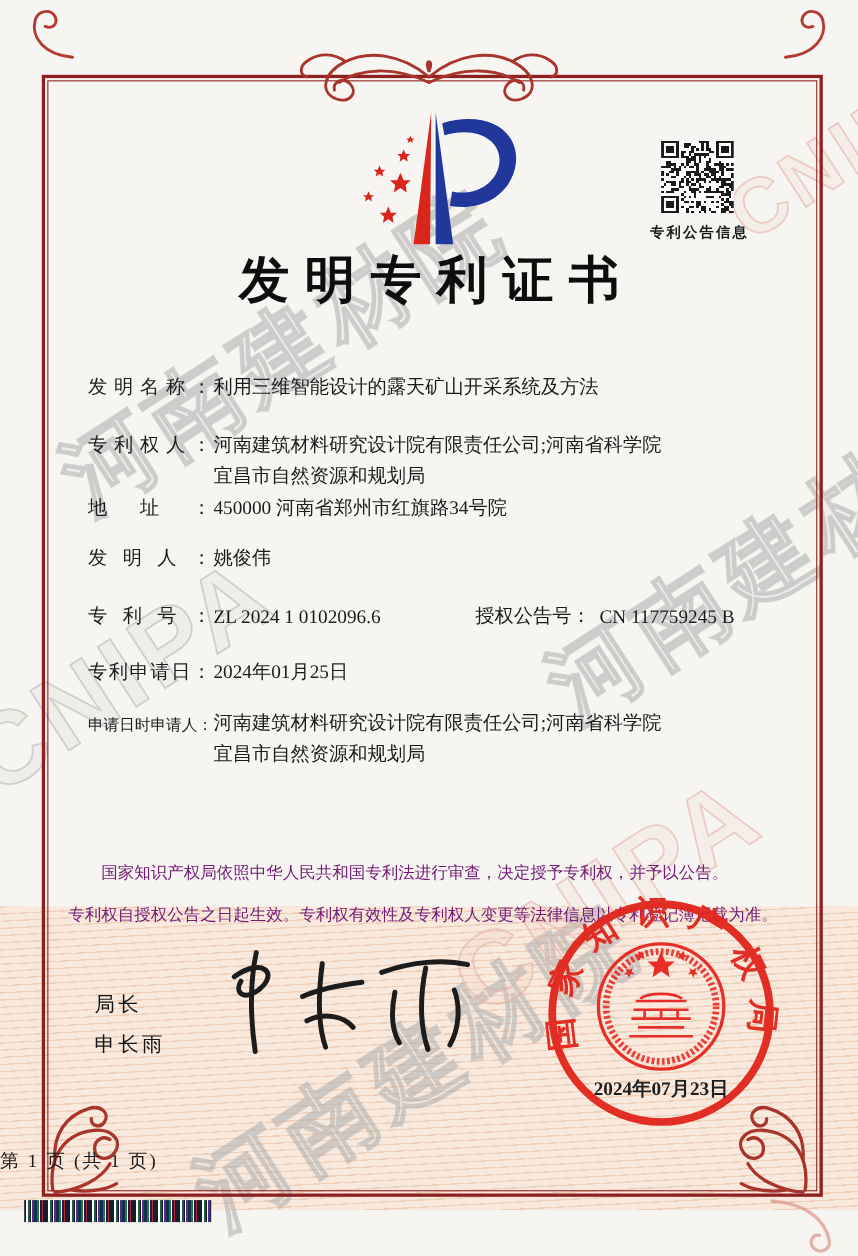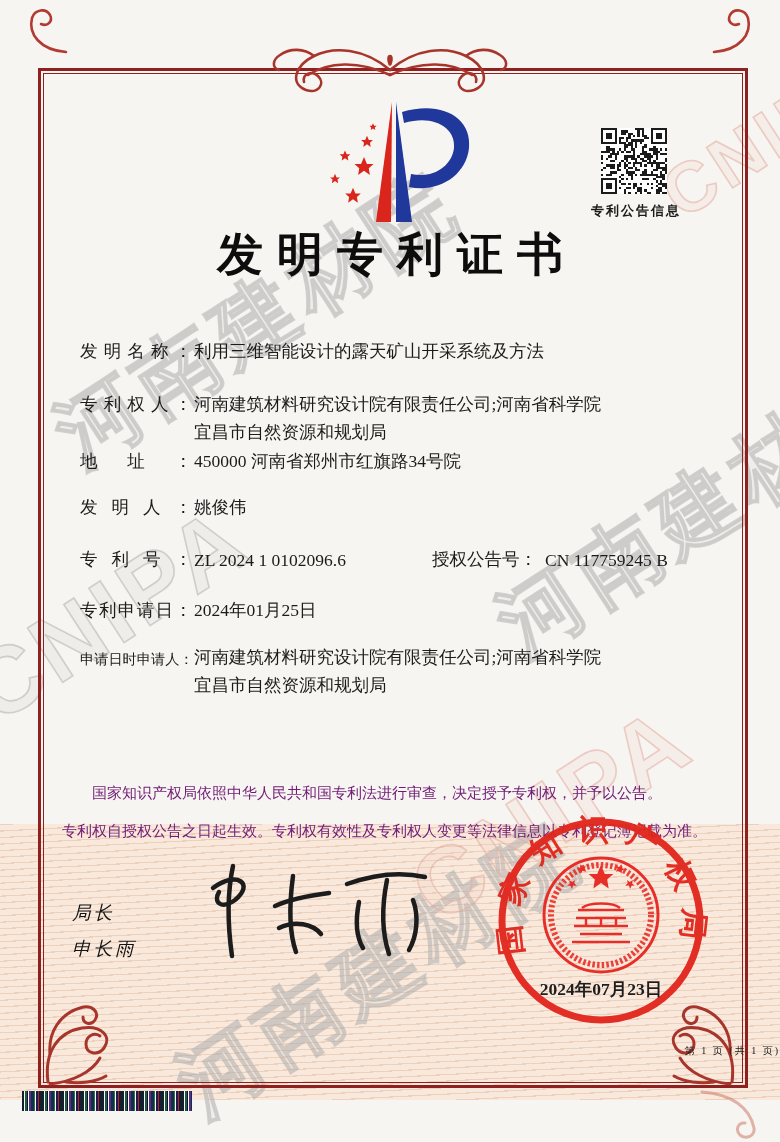--- a/index.html
+++ b/index.html
@@ -31,24 +31,24 @@
   .row{position:absolute;left:80px;z-index:4;white-space:nowrap;font-size:17.5px;}
   .lbl{display:inline-block;width:112px;text-align-last:justify;vertical-align:bottom;}
   .wide .lbl{font-size:14.2px;}
   .val{margin-left:2px;}
   .rr{left:432px;}
   .rr .lbl{width:auto;text-align-last:auto;margin-right:6px;}
   .cont{position:absolute;left:194px;z-index:4;white-space:nowrap;font-size:17.5px;}
   .legal{position:absolute;left:62px;width:660px;z-index:4;font-size:15px;white-space:nowrap;color:#701a75;}
   .legal-l1{top:784px;text-indent:2em;}
   .legal-l2{top:822px;}
-  .signoff{left:72px;font-size:18.5px;letter-spacing:3px;color:#141414;font-style:italic;}
+  .signoff{left:86px;font-size:18.5px;letter-spacing:3px;color:#141414;}
   .sig{left:175px;top:852px;width:270px;height:118px;z-index:6;}
   .seal{position:absolute;left:494px;top:814px;width:214px;height:214px;z-index:5;opacity:.95;}
-  .footer{left:0;top:1044px;width:780px;text-align:right;font-size:10px;letter-spacing:2px;}
+  .footer{left:0;top:1044px;width:780px;text-align:left;font-size:17px;letter-spacing:2px;}
   .barcode{position:absolute;left:22px;top:1091px;width:170px;height:20px;z-index:4;
            background:repeating-linear-gradient(90deg,#141d2c 0 2px,#fdfdfd 2px 3px,#1b5e3a 3px 5px,
             #101233 5px 6px,#fdfdfd 6px 7px,#5a2a8a 7px 9px,#123146 9px 12px,#1d7a4a 12px 13px,
             #fdfdfd 13px 14px,#2a1450 14px 16px,#b8252a 16px 17px,#10202e 17px 20px);}
   svg{display:block;}
 </style>
 </head>
 <body>
 
 <div class="page">

